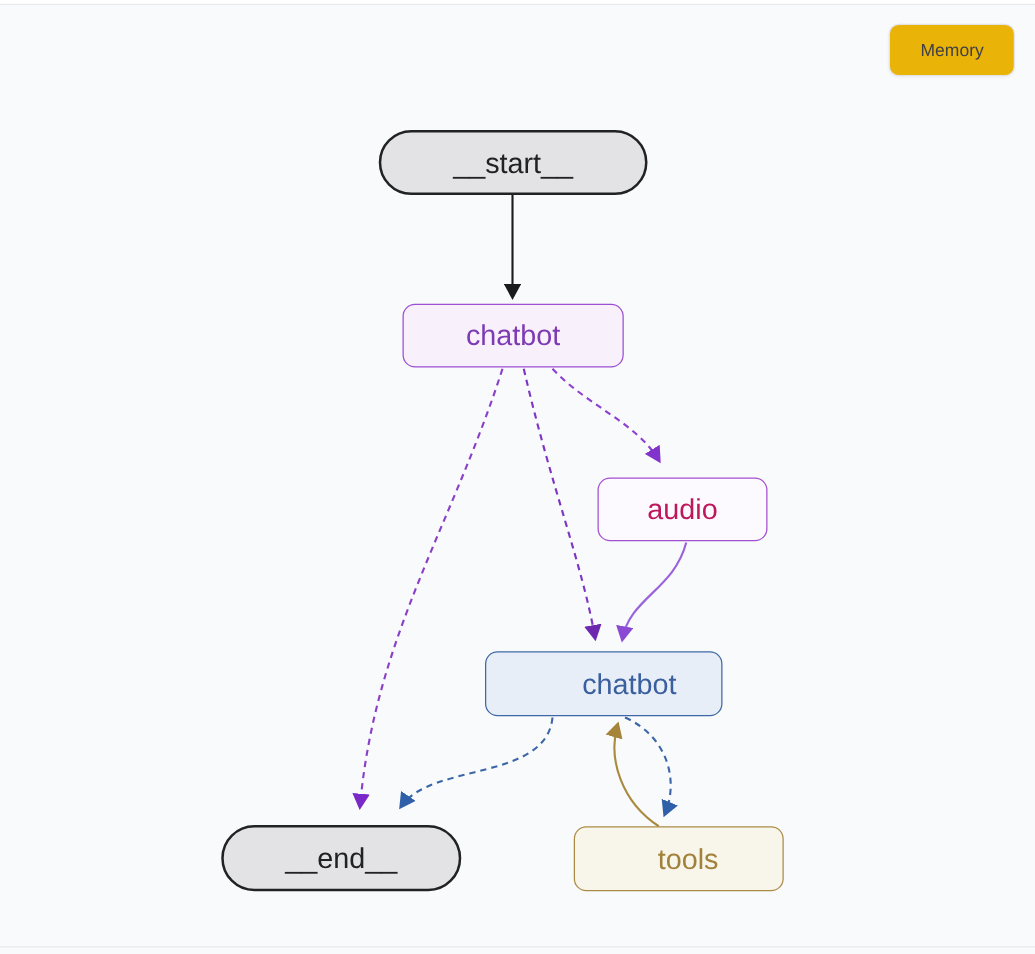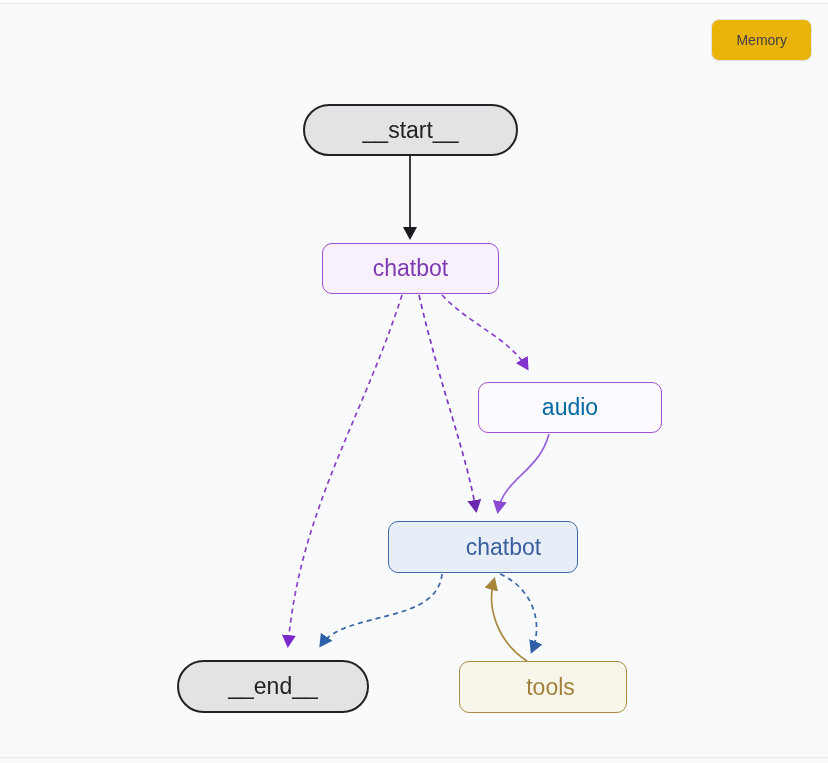--- a/index.html
+++ b/index.html
@@ -94,21 +94,21 @@
       <path d="M500,574 C532,588 544,622 532,651" fill="none" stroke="#3b66a8" stroke-width="1.7" stroke-dasharray="5 4" marker-end="url(#arrow-6)"></path>
       <path d="M527,661 C498,642 486,608 494,580" fill="none" stroke="#a98a3e" stroke-width="1.7" marker-end="url(#arrow-7)"></path>
     </svg>
   <div>
       <div class="node" style="left: 303px; top: 104px; width: 215px; height: 52px; background: rgb(227, 227, 229); border: 2px solid rgb(33, 34, 37); color: rgb(33, 34, 37); border-radius: 26px;">
         <span>__start__</span>
       </div>
       <div class="node" style="left: 322px; top: 243px; width: 177px; height: 51px; background: rgb(248, 241, 252); border: 1.5px solid rgb(155, 79, 211); color: rgb(125, 58, 179); border-radius: 10px;">
         <span>chatbot</span>
       </div>
-      <div class="node" style="left: 478px; top: 382px; width: 184px; height: 51px; background: rgb(253, 250, 255); border: 1.5px solid rgb(164, 79, 208); color: #0369a1; border-radius: 10px;">
+      <div class="node" style="left: 478px; top: 382px; width: 136px; height: 51px; background: rgb(253, 250, 255); border: 1.5px solid rgb(164, 79, 208); color: #be185d; border-radius: 10px;">
         <span>audio</span>
       </div>
       <div class="node" style="left: 388px; top: 521px; width: 190px; height: 52px; background: rgb(232, 238, 247); border: 1.5px solid rgb(63, 105, 166); color: rgb(58, 95, 159); border-radius: 10px; padding-left: 41px;">
         <span>chatbot</span>
       </div>
       <div class="node" style="left: 177px; top: 660px; width: 192px; height: 53px; background: rgb(227, 227, 229); border: 2px solid rgb(33, 34, 37); color: rgb(33, 34, 37); border-radius: 26.5px;">
         <span>__end__</span>
       </div>
       <div class="node" style="left: 459px; top: 661px; width: 168px; height: 52px; background: rgb(248, 245, 235); border: 1.5px solid rgb(172, 140, 69); color: rgb(161, 130, 58); border-radius: 10px; padding-left: 15px;">
         <span>tools</span>

